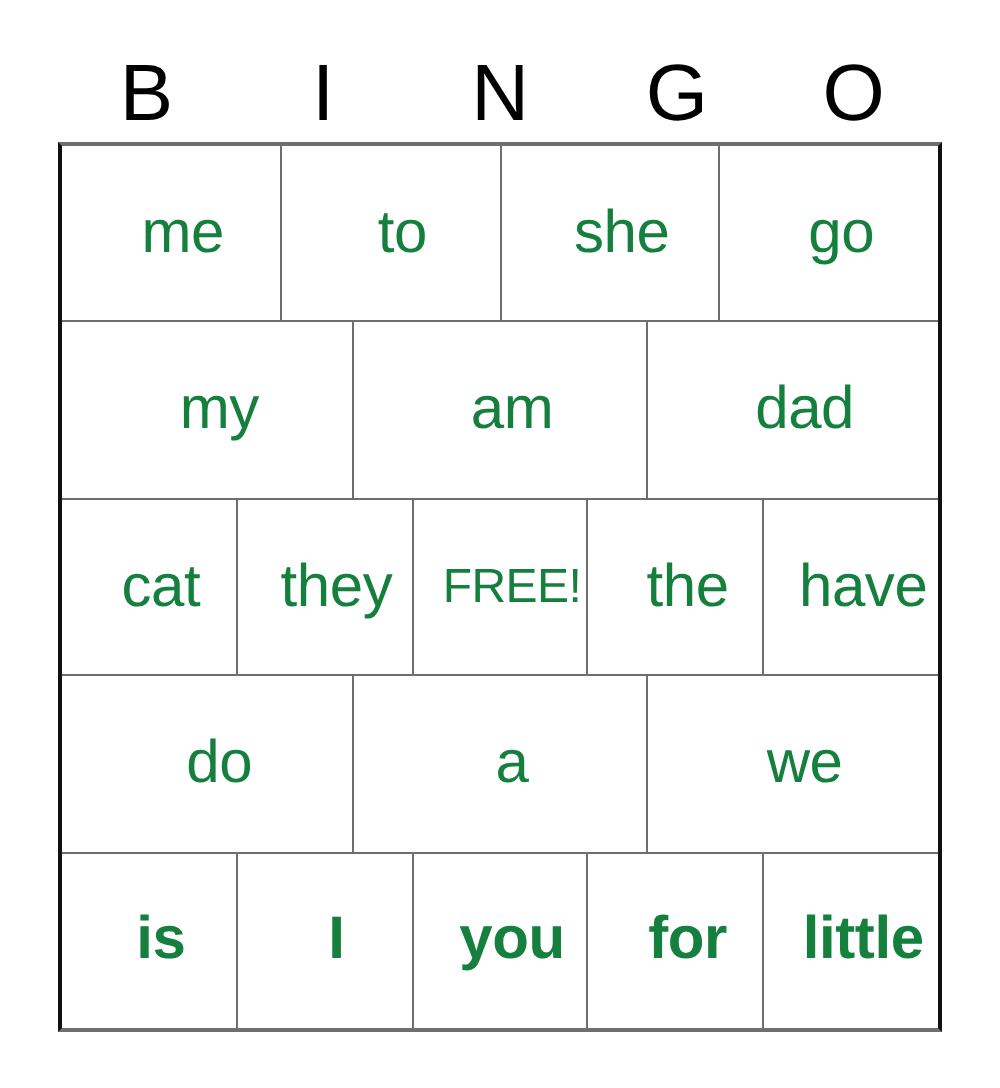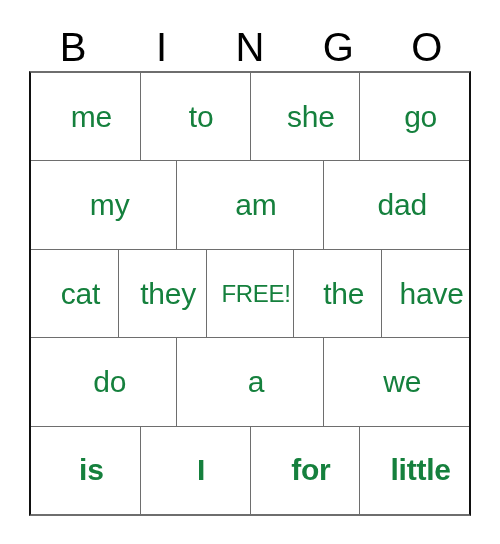--- a/index.html
+++ b/index.html
@@ -166,20 +166,23 @@
     </div>
 
     <div class="grid-row">
       <div class="cell">
           <span class="cell-text">is</span>
         </div>
       <div class="cell">
           <span class="cell-text">I</span>
         </div>
       <div class="cell">
+          <span class="cell-text">you</span>
+        </div>
+      <div class="cell">
           <span class="cell-text">for</span>
         </div>
       <div class="cell">
           <span class="cell-text">little</span>
         </div>
     </div>
 
   </div>
 </div>
 

